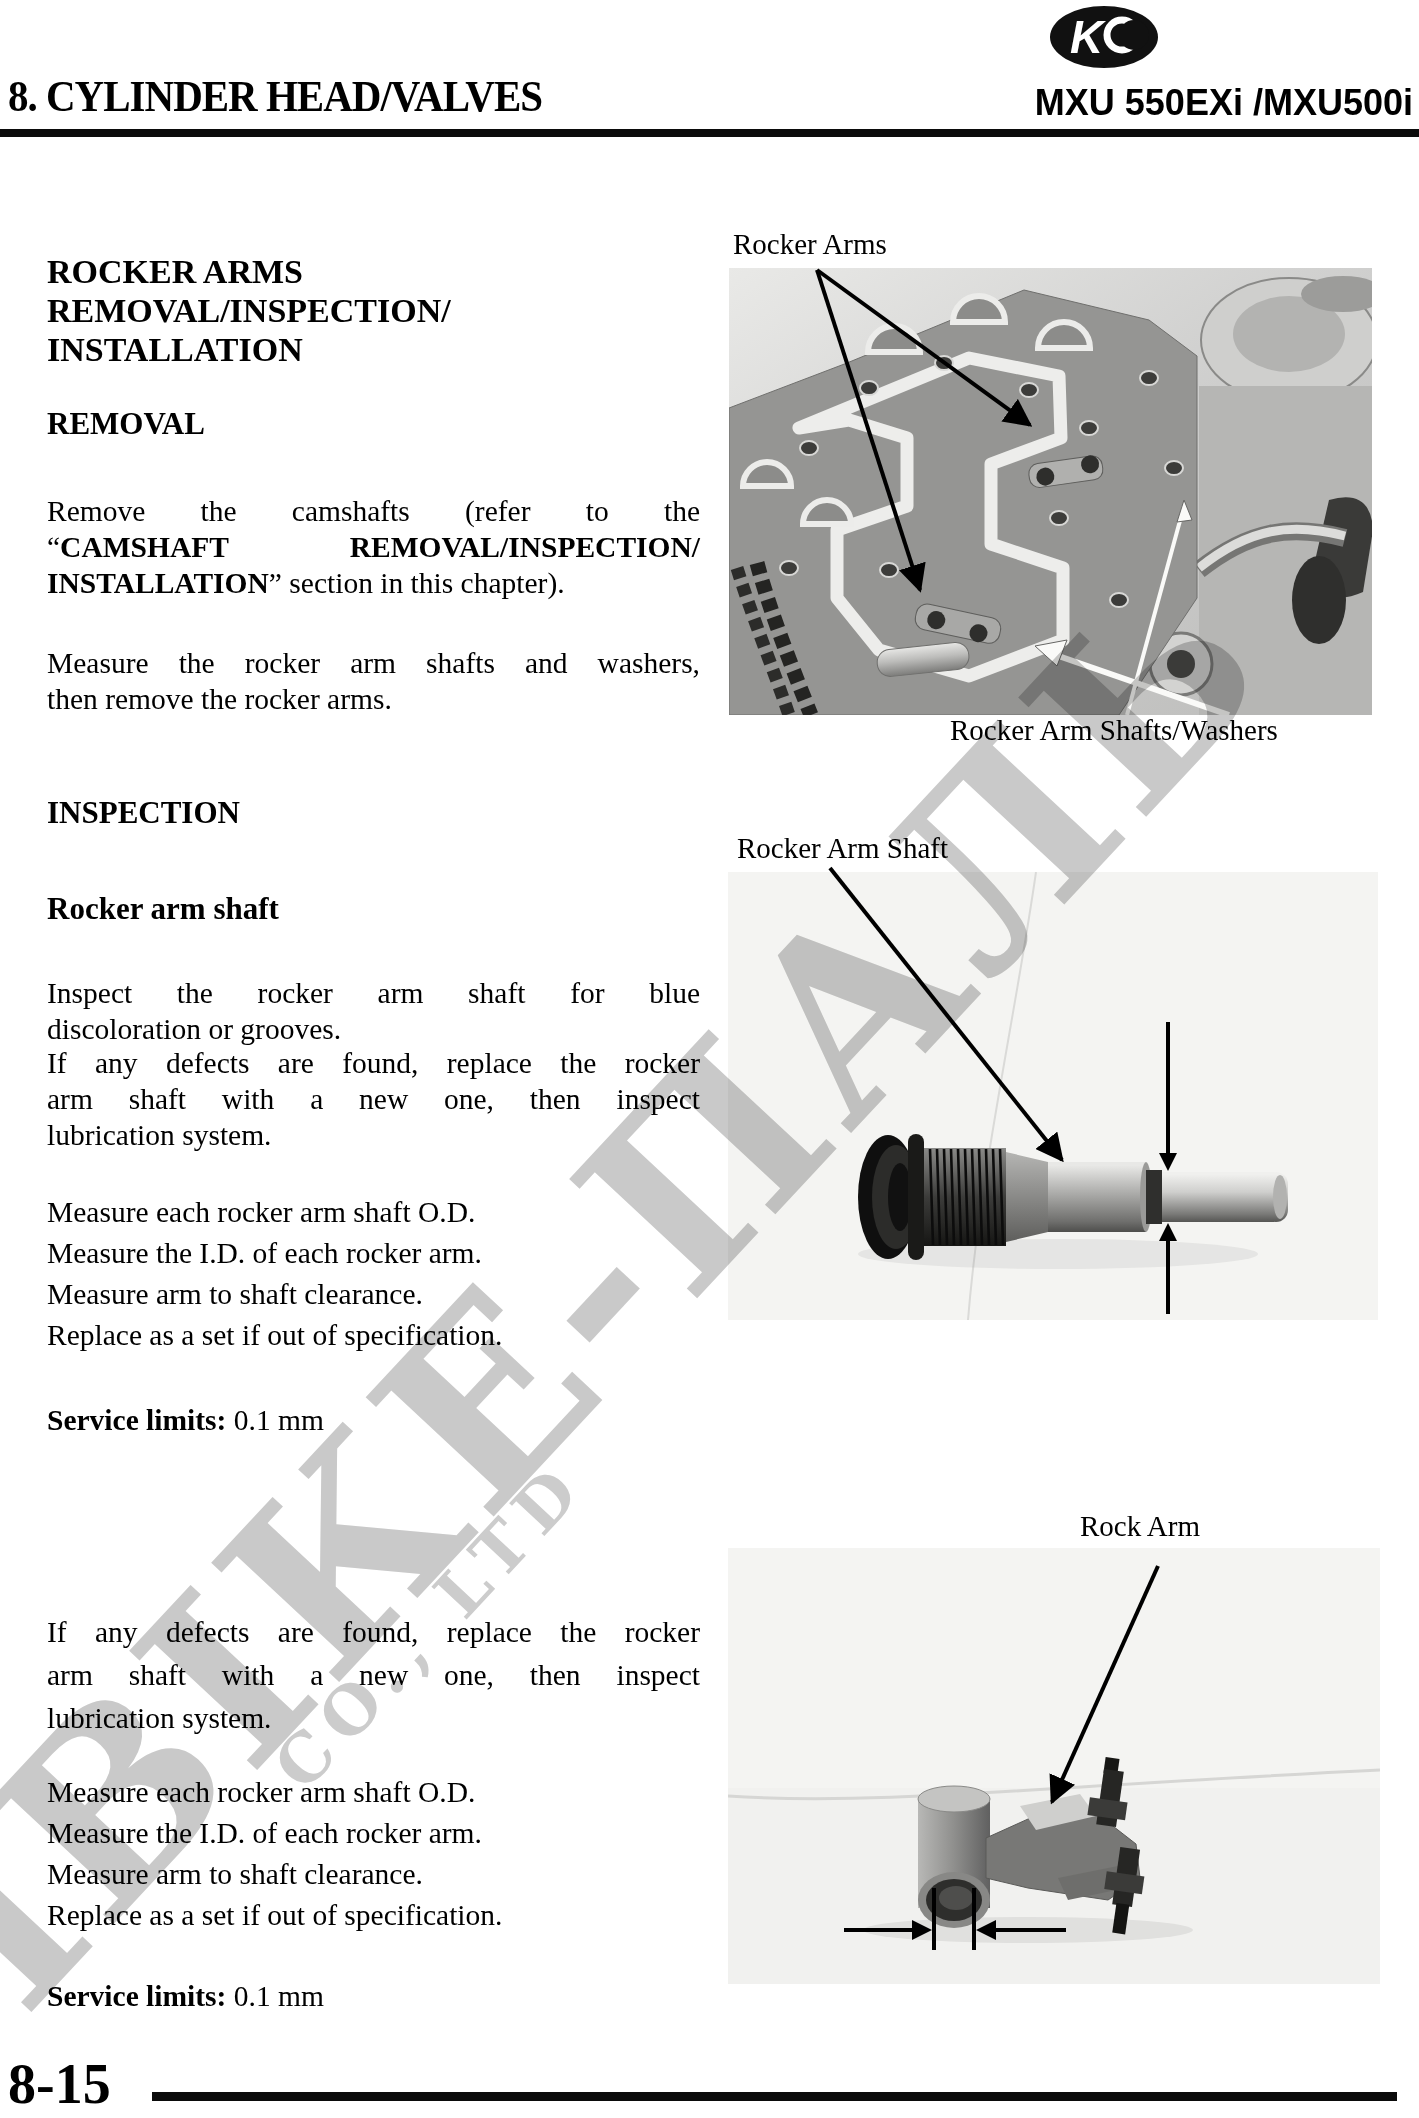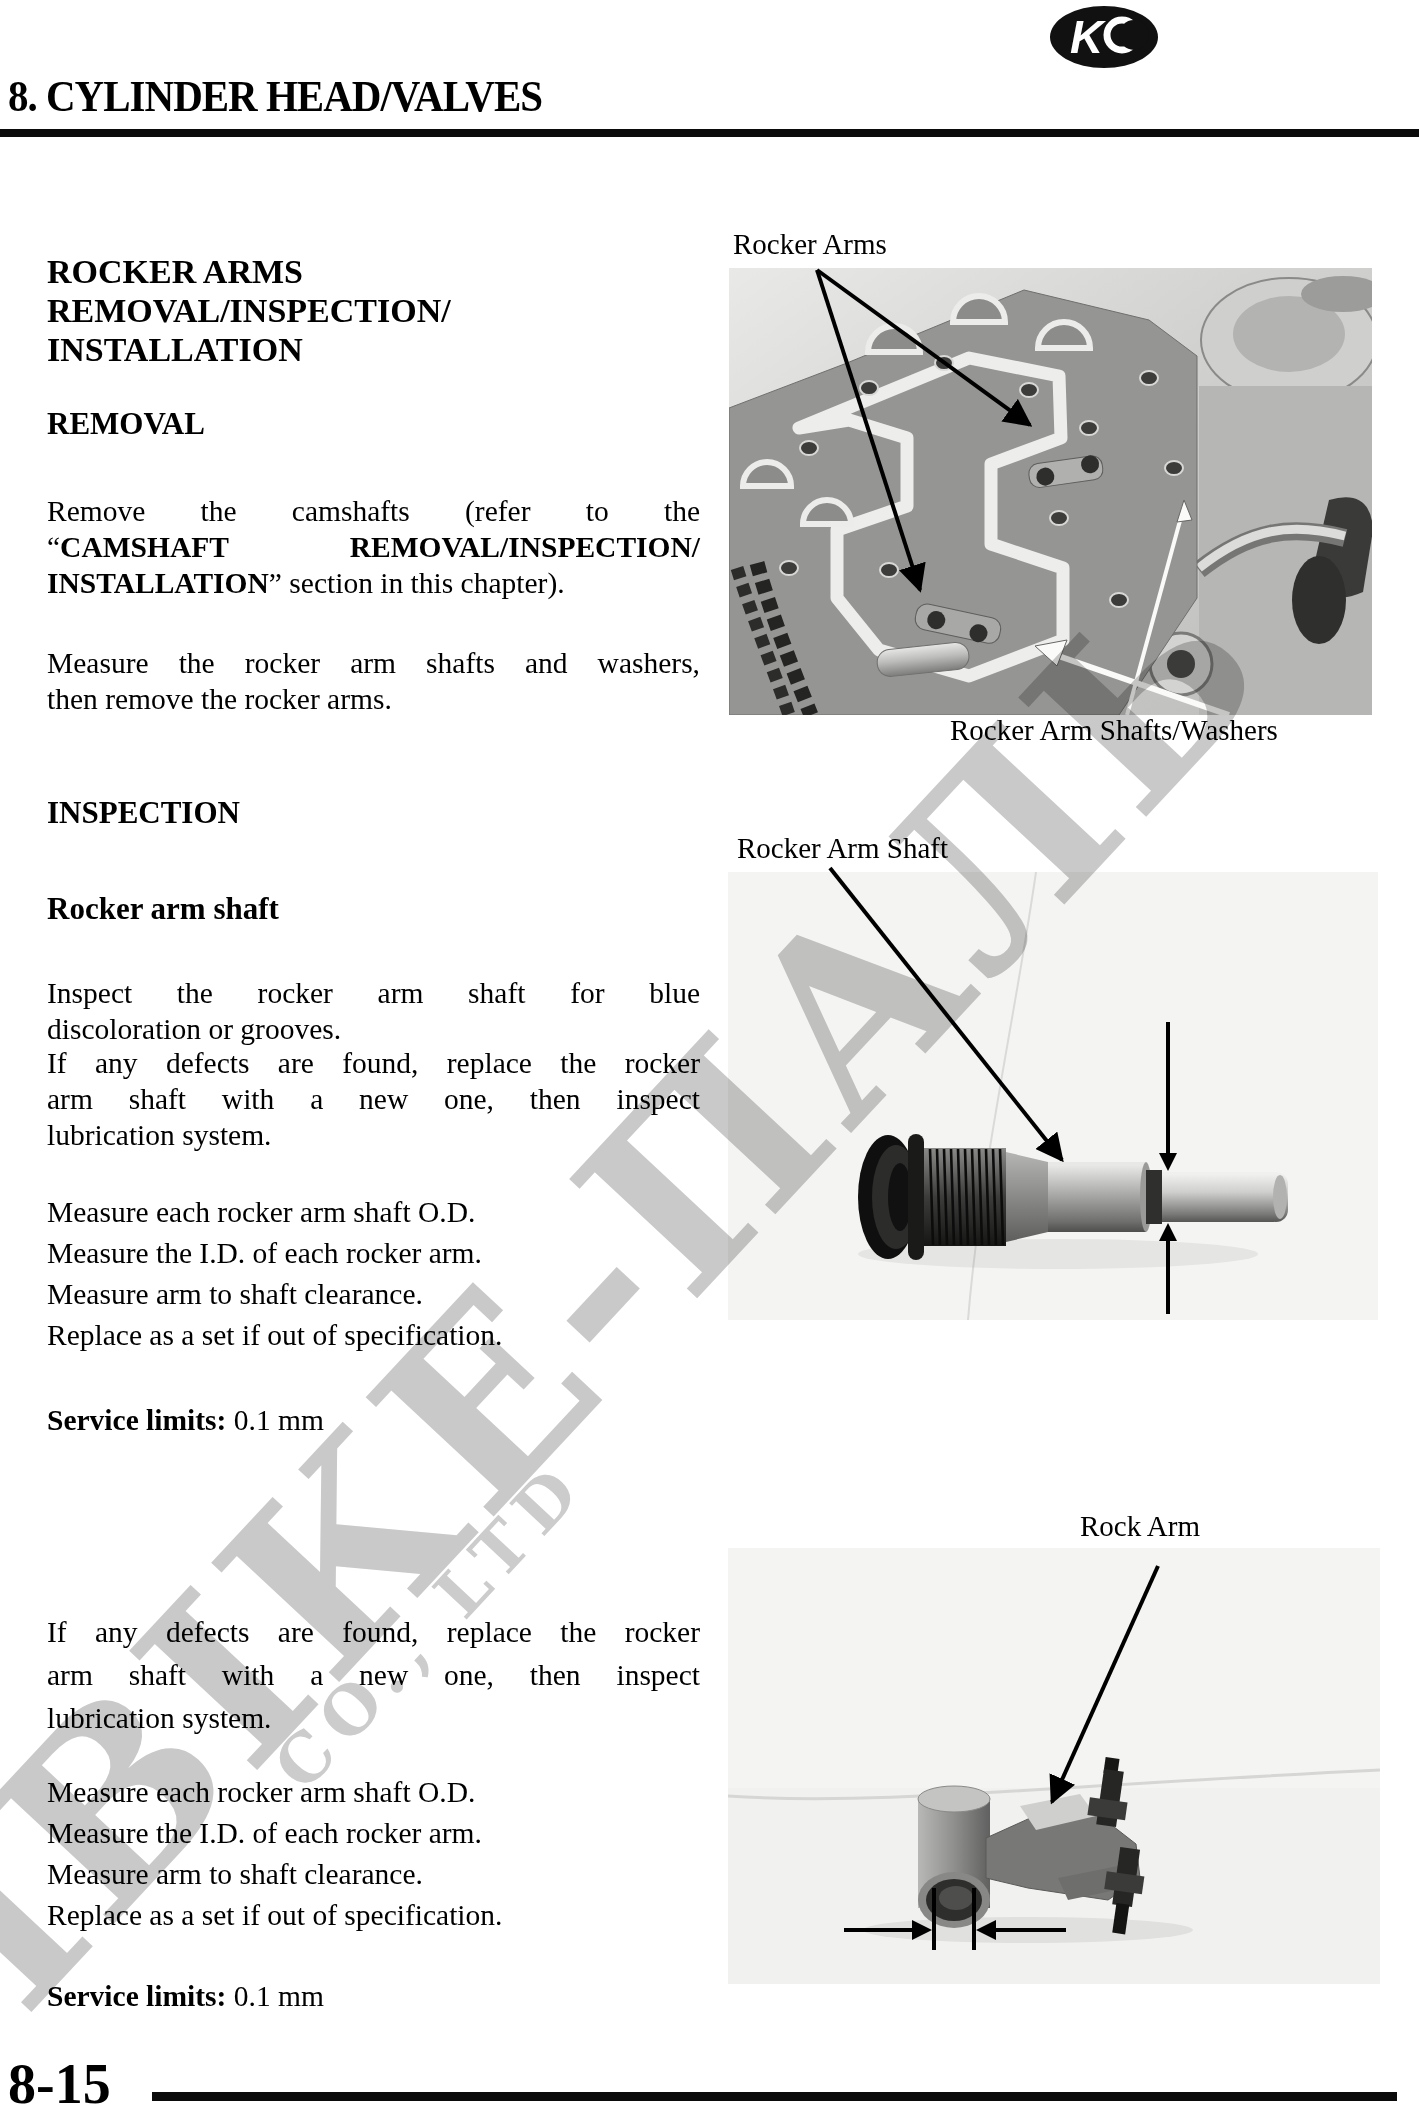--- a/index.html
+++ b/index.html
@@ -249,20 +249,21 @@
 
   <div class="layer layer-content">
 
     <div class="abs chapter-title">8. CYLINDER HEAD/VALVES</div>
     <svg class="abs" style="left:1048px;top:4px;" width="112" height="66" viewBox="0 0 112 66">
       <ellipse cx="56" cy="33" rx="54" ry="31" fill="#111"></ellipse>
       <circle cx="74" cy="31" r="15" fill="none" stroke="#fff" stroke-width="7"></circle>
       <circle cx="86" cy="31" r="15" fill="#111"></circle>
       <text x="22" y="49" font-family="Liberation Sans, sans-serif" font-size="46" font-weight="bold" font-style="italic" fill="#fff">K</text>
     </svg>
+    <div class="abs model-code">MXU 550EXi /MXU500i</div>
     <div class="abs header-rule"></div>
 
     <div class="abs sec-title">ROCKER ARMS
 REMOVAL/INSPECTION/
 INSTALLATION</div>
     <div class="abs h-removal">REMOVAL</div>
 
     <div class="abs para" style="left:47px;top:486px;">
       <div class="jline"><span>Remove the camshafts (refer to the</span></div>
       <div class="jline"><span>“</span><b>CAMSHAFT REMOVAL/INSPECTION/</b></div>

